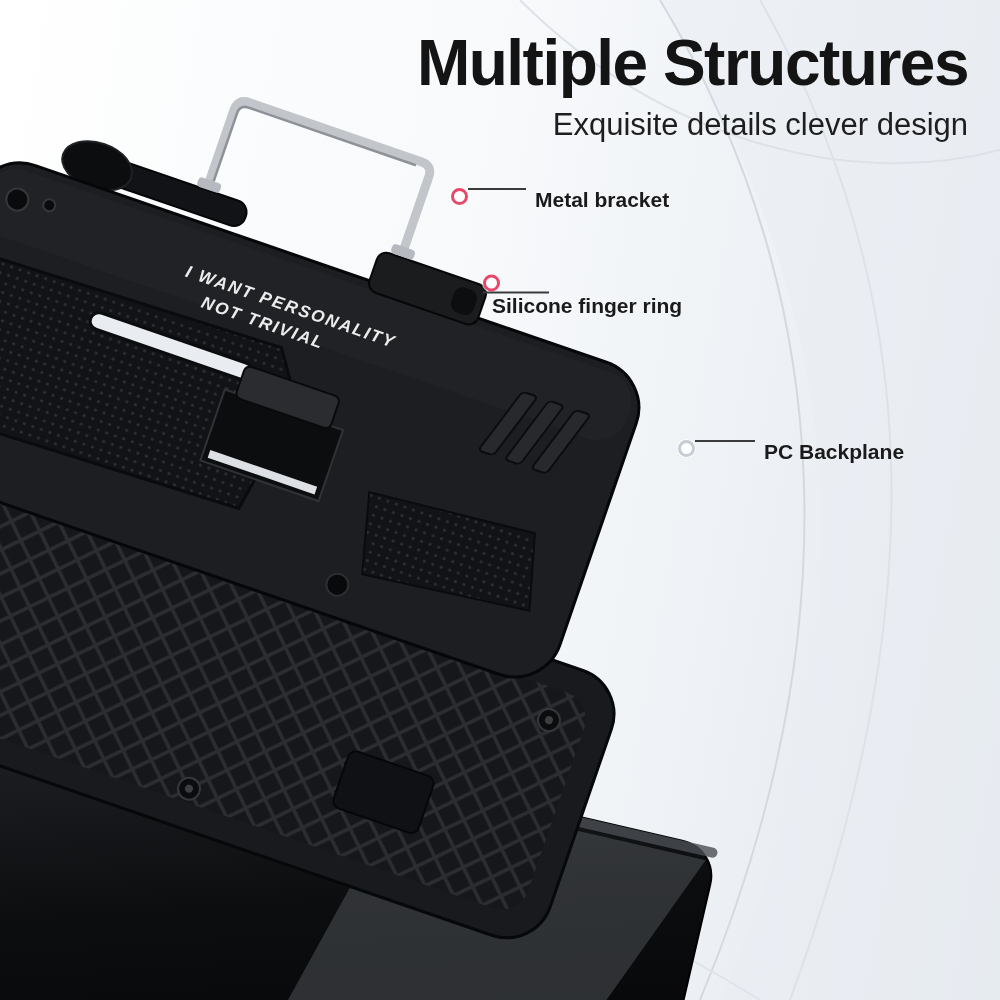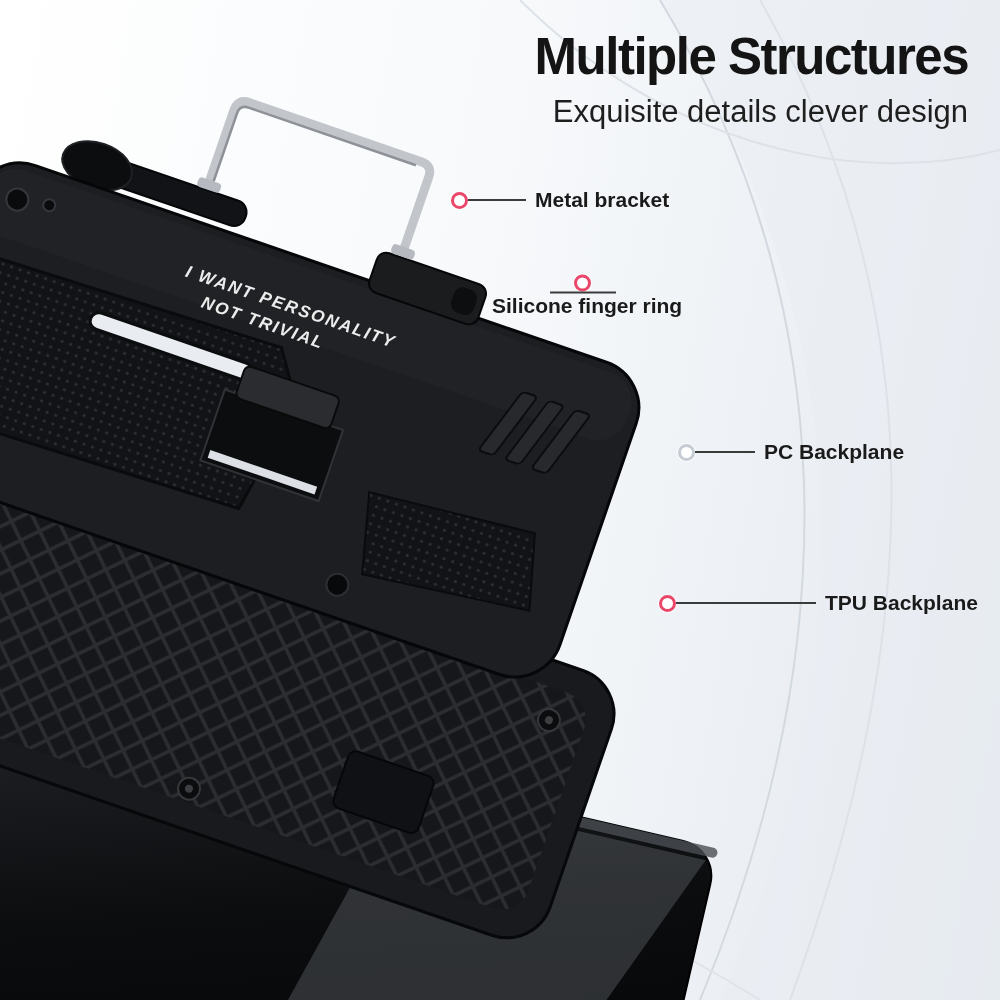--- a/index.html
+++ b/index.html
@@ -9,23 +9,23 @@
     --label-text:#1a1a1a;
     --background-tint:#e3e8ee;
   }
   .stage{
     position:relative;width:1000px;height:1000px;overflow:hidden;
     background:linear-gradient(100deg,#ffffff 0%,#f7f9fb 45%,var(--background-tint) 100%);
     font-family:"Liberation Sans",sans-serif;
   }
   svg.layer{position:absolute;left:0;top:0;width:1000px;height:1000px;}
   .header{position:absolute;top:30px;right:32px;text-align:right;z-index:5;}
-  .title{font-size:51px;font-weight:800;letter-spacing:-1.5px;color:var(--title-text);line-height:1.05;}
+  .title{font-size:64px;font-weight:800;letter-spacing:-1.5px;color:var(--title-text);line-height:1.05;}
   .subtitle{font-size:31px;font-weight:400;color:#1e1e1e;margin-top:10px;}
-  .callout{position:absolute;display:flex;align-items:center;transform:translateY(-50%);z-index:6;padding-left:28px;}
+  .callout{position:absolute;display:flex;transform:translateY(-50%);z-index:6;padding-left:28px;}
   .callout .dot{width:11px;height:11px;border-radius:50%;background:#ffffff;border:3px solid var(--accent);flex:none;box-shadow:0 0 0 1px rgba(255,255,255,0.7);}
   .callout .dot--plain{border-color:#c6ccd3;}
   .callout .line{height:2px;background:#3b3b3b;flex:none;}
   .callout .label{font-size:21px;font-weight:700;color:var(--label-text);padding-left:9px;white-space:nowrap;}
   .slogan{fill:#ececec;font-weight:700;font-style:italic;font-size:17px;letter-spacing:2px;font-family:"Liberation Sans",sans-serif;}
 </style>
 </head>
 <body>
 
 <div class="stage">
@@ -132,19 +132,14 @@
     <span class="line" style="width:66px;"></span>
     <span class="label">Silicone finger ring</span>
   </div>
 
   <div class="callout" style="left:650px;top:452px;">
     <span class="dot dot--plain"></span>
     <span class="line" style="width:60px;"></span>
     <span class="label">PC Backplane</span>
   </div>
 
-  <div class="callout" style="left:631px;top:603px;">
-    <span class="dot"></span>
-    <span class="line" style="width:140px;"></span>
-    <span class="label">TPU Backplane</span>
-  </div>
 
 </div>
 
 </body></html>

